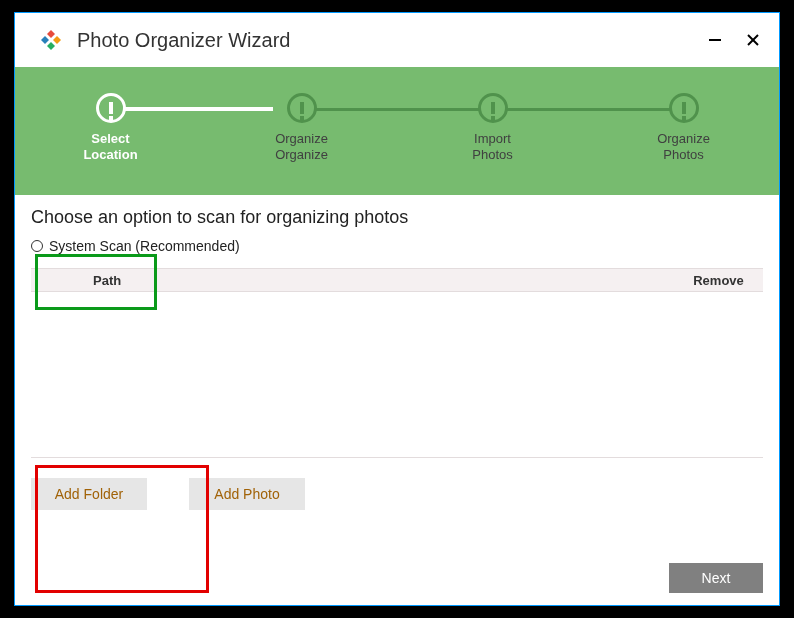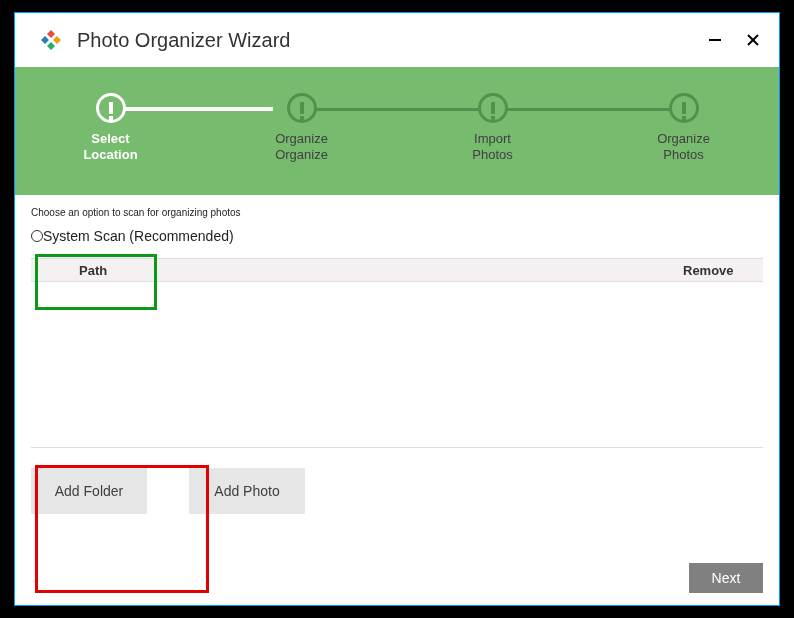--- a/index.html
+++ b/index.html
@@ -26,35 +26,35 @@
   .step.active .step-label { color:#fff; font-weight:600; }
   
   .connector { position:absolute; top:41px; height:3px; background:#50924c; z-index:1; }
   .connector.active { background:#fff; height:4px; top:40px;}
   .c1 { left: 13.8%; width: 20%; }
   .c2 { left: 38.5%; width: 23%; }
   .c3 { left: 63%; width: 23%; }
 
   
   .content { padding: 12px 16px 0 16px; }
-  .instruction { font-size: 10px; color:#222; margin-bottom: 10px; }
-  .radio-row { display:flex; align-items:center; font-size:14px; color:#222; margin-bottom:4px; gap:0; cursor:pointer; }
+  .instruction { font-size: 18px; color:#222; margin-bottom: 10px; }
+  .radio-row { display:flex; align-items:center; font-size:14px; color:#222; margin-bottom:4px; gap:6px; cursor:pointer; }
   .radio { width:12px; height:12px; border:1px solid #333; border-radius:50%; display:inline-flex; align-items:center; justify-content:center; }
   .radio.checked::after{ content:""; width:6px; height:6px; background:#000; border-radius:50%; }
 
   .table-head { display:flex; background:#f5f0f1; border-top:1px solid #e3dcdd; border-bottom:1px solid #e3dcdd; font-size:13px; font-weight:600; color:#333; height:24px; align-items:center; margin-top:14px;}
-  .th-path { flex:1; padding-left:48px; }
-  .th-remove { width:80px; text-align:left; padding-right:9px; }
+  .th-path { flex:1; padding-left:62px; }
+  .th-remove { width:80px; text-align:center; padding-right:9px; }
   .table-body { height:166px; border-bottom:1px solid #e3dcdd; }
 
   .btn-row { display:flex; gap:42px; margin-top:20px; }
-  .btn { background:#e6e6e6; border:none; width:116px; height:46px; font-size:14px; color:#404040; cursor:pointer; }
+  .btn { background:#e6e6e6; border:none; width:116px; height:32px; font-size:14px; color:#a16207; cursor:pointer; }
 
   .footer { position:absolute; right:16px; bottom:12px; }
-  .next-btn { background:#808080; color:#fff; border:none; width:74px; height:30px; font-size:14px; cursor:pointer; }
+  .next-btn { background:#808080; color:#fff; border:none; width:94px; height:30px; font-size:14px; cursor:pointer; }
 
   
   .annot { position:absolute; border:3px solid; pointer-events:none; }
   .annot-green { border-color:#0a9a1a; left:20px; top:241px; width:122px; height:56px; }
   .annot-red   { border-color:#e20000; left:20px; top:452px; width:174px; height:128px; }
 </style>
 </head>
 <body>
 
 <div class="frame">

